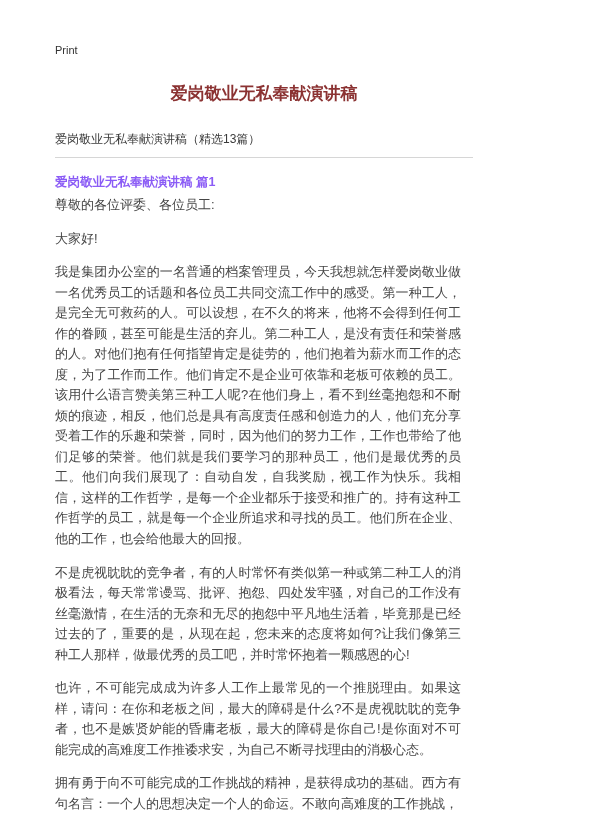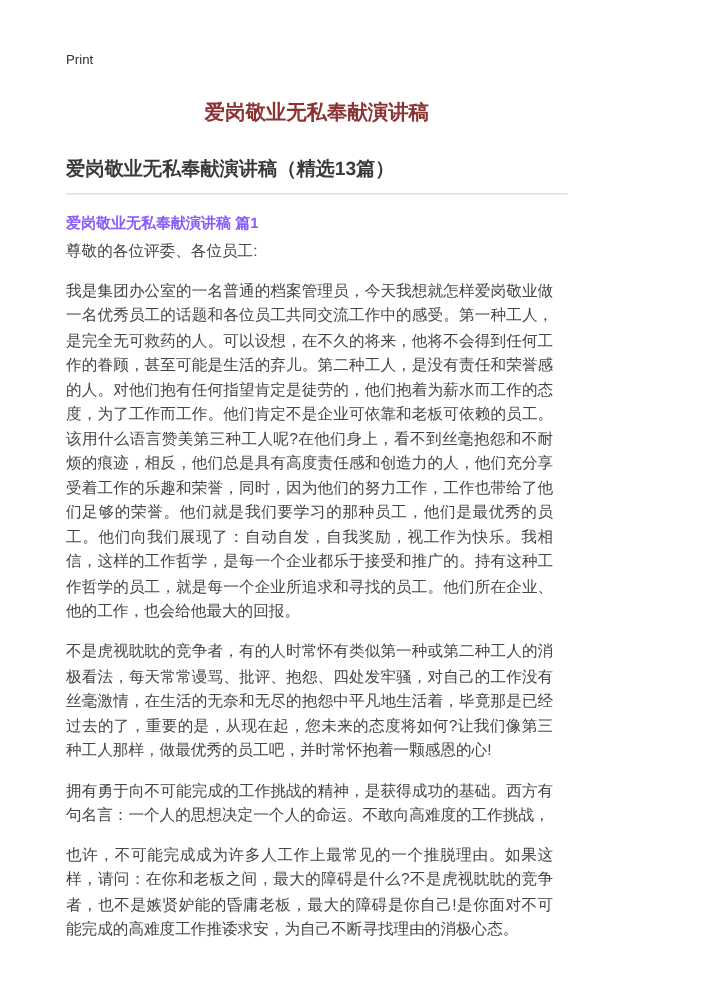--- a/index.html
+++ b/index.html
@@ -27,22 +27,22 @@
     cursor: pointer;
   }
   .doc-title {
     text-align: center;
     font-size: 17px;
     font-weight: bold;
     margin: 0 0 26px 0;
     font-family: Liberation Mono, monospace;
   }
   .doc-subtitle {
-    font-size: 16px;
-    font-weight: bold;
+    font-size: 12px;
+    font-weight: normal;
     color: #3a3a3a;
     margin: 0;
     padding-bottom: 9px;
     border-bottom: 1px solid #d6d6d6;
   }
   .section-heading {
     font-size: 12.5px;
     font-weight: bold;
     color: #8b5cf6;
     margin: 16px 0 4px 0;
@@ -63,19 +63,20 @@
   <div class="print-label">Print</div>
 
   <h1 class="doc-title" style="color: rgb(139, 50, 50);">爱岗敬业无私奉献演讲稿</h1>
 
   <h2 class="doc-subtitle">爱岗敬业无私奉献演讲稿（精选13篇）</h2>
 
   <h3 class="section-heading">爱岗敬业无私奉献演讲稿 篇1</h3>
 
   <div class="paragraphs">
       <p class="para">尊敬的各位评委、各位员工:</p>
+      <p class="para">大家好!</p>
       <p class="para">我是集团办公室的一名普通的档案管理员，今天我想就怎样爱岗敬业做一名优秀员工的话题和各位员工共同交流工作中的感受。第一种工人，是完全无可救药的人。可以设想，在不久的将来，他将不会得到任何工作的眷顾，甚至可能是生活的弃儿。第二种工人，是没有责任和荣誉感的人。对他们抱有任何指望肯定是徒劳的，他们抱着为薪水而工作的态度，为了工作而工作。他们肯定不是企业可依靠和老板可依赖的员工。该用什么语言赞美第三种工人呢?在他们身上，看不到丝毫抱怨和不耐烦的痕迹，相反，他们总是具有高度责任感和创造力的人，他们充分享受着工作的乐趣和荣誉，同时，因为他们的努力工作，工作也带给了他们足够的荣誉。他们就是我们要学习的那种员工，他们是最优秀的员工。他们向我们展现了：自动自发，自我奖励，视工作为快乐。我相信，这样的工作哲学，是每一个企业都乐于接受和推广的。持有这种工作哲学的员工，就是每一个企业所追求和寻找的员工。他们所在企业、他的工作，也会给他最大的回报。</p>
       <p class="para">不是虎视眈眈的竞争者，有的人时常怀有类似第一种或第二种工人的消极看法，每天常常谩骂、批评、抱怨、四处发牢骚，对自己的工作没有丝毫激情，在生活的无奈和无尽的抱怨中平凡地生活着，毕竟那是已经过去的了，重要的是，从现在起，您未来的态度将如何?让我们像第三种工人那样，做最优秀的员工吧，并时常怀抱着一颗感恩的心!</p>
+      <p class="para">也许，不可能完成成为许多人工作上最常见的一个推脱理由。如果这样，请问：在你和老板之间，最大的障碍是什么?不是虎视眈眈的竞争者，也不是嫉贤妒能的昏庸老板，最大的障碍是你自己!是你面对不可能完成的高难度工作推诿求安，为自己不断寻找理由的消极心态。</p>
       <p class="para">拥有勇于向不可能完成的工作挑战的精神，是获得成功的基础。西方有句名言：一个人的思想决定一个人的命运。不敢向高难度的工作挑战，</p>
-      <p class="para">也许，不可能完成成为许多人工作上最常见的一个推脱理由。如果这样，请问：在你和老板之间，最大的障碍是什么?不是虎视眈眈的竞争者，也不是嫉贤妒能的昏庸老板，最大的障碍是你自己!是你面对不可能完成的高难度工作推诿求安，为自己不断寻找理由的消极心态。</p>
     </div>
 
 </div>
 
 </body></html>

